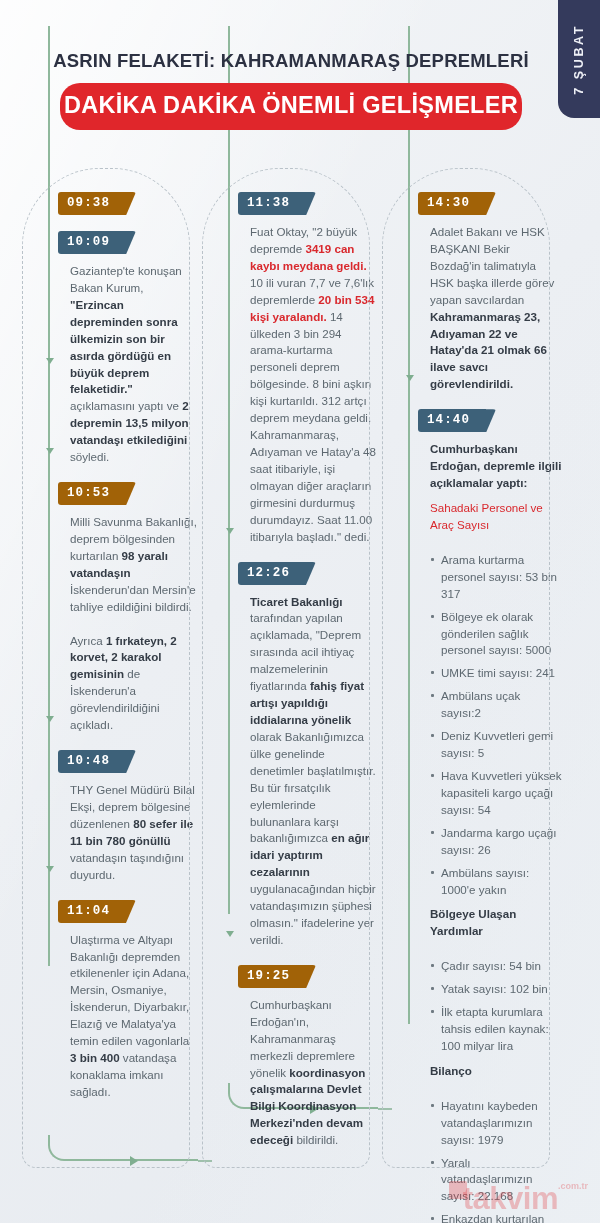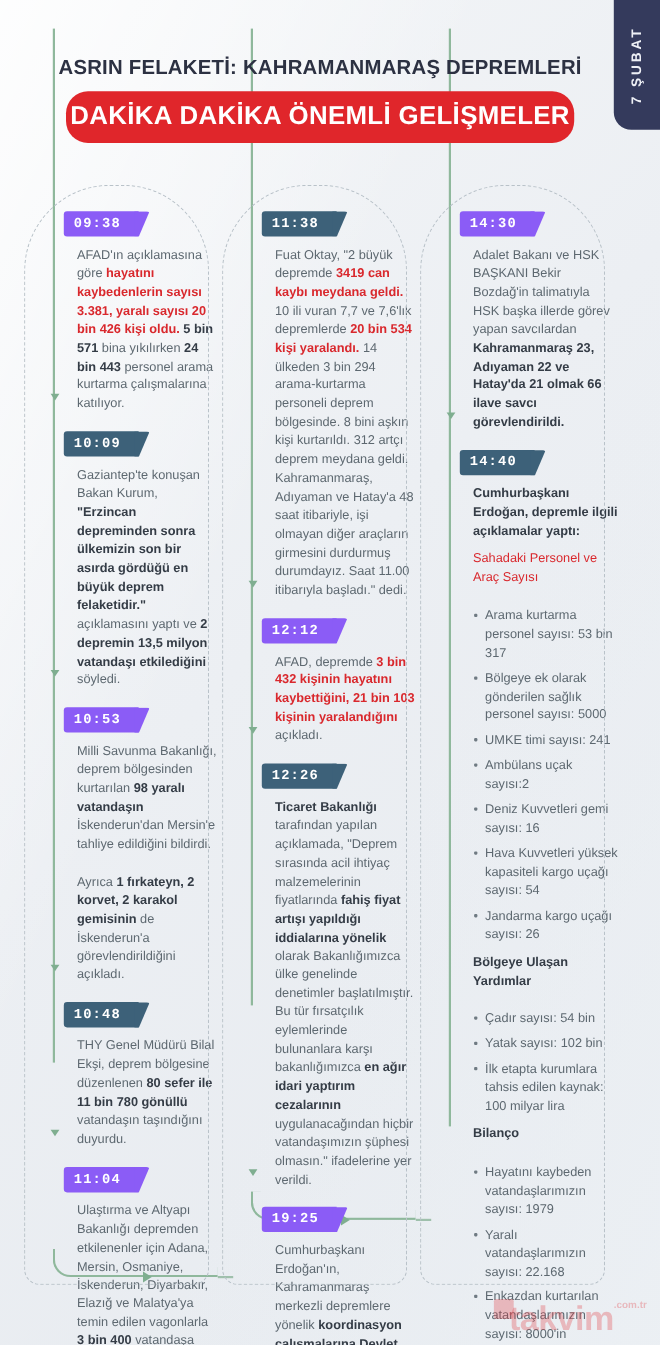--- a/index.html
+++ b/index.html
@@ -81,21 +81,21 @@
     font-size:12.5px; font-weight:700; letter-spacing:1.1px;
     padding:4px 16px 5px 9px; margin-left:-12px;
     font-family:"Liberation Mono", monospace;
     border-radius:3px 0 0 3px;
   }
   .badge::after{
     content:""; position:absolute; right:-10px; top:0; bottom:0; width:14px;
     background:inherit; clip-path:polygon(0 0,100% 0,30% 100%,0 100%);
     border-top-right-radius:3px;
   }
-  .badge.green{ background:#8b5cf6; }
+  .badge.green{ background:#a16207; }
   .badge.navy { background:#3d6179; }
 
   .body{ margin-top:9px; font-size:11.6px; line-height:1.46; color:#5d6870; }
   .body b{ color:#343c46; font-weight:700;}
   .body .red{ color:#d9282d; font-weight:700;}
   .body .redhead{ color:#d9282d; font-weight:400; display:block; margin:8px 0 5px;}
   .body .bhead{ color:#343c46; font-weight:700; display:block; margin:8px 0 5px;}
   .body ul{ list-style:none; margin:18px 0 4px;}
   .body li{ position:relative; padding-left:11px; margin-bottom:6px;}
   .body li::before{
@@ -144,42 +144,42 @@
 <div class="rail r2"></div>
 <div class="rail r3"></div>
 <div class="elbow e1"></div>
 <div class="elbow e2"></div>
 <div class="arrow-r a1"></div>
 <div class="arrow-r a2"></div>
 <div class="dash-seg d1"></div>
 <div class="dash-seg d2"></div>
 
 <div class="entries p1">
-    <div class="entry"><div class="badge green">09:38</div><div class="body">AFAD'ın açıklamasına göre <span class="red">hayatını kaybedenlerin sayısı 3.381, yaralı sayısı 20 bin 426 kişi oldu.</span> <b>5 bin 571</b> bina yıkılırken <b>24 bin 443</b> personel arama kurtarma çalışmalarına katılıyor.</div><div class="tick" style="top: 166px;"></div></div>
+    <div class="entry"><div class="badge green">09:38</div><div class="tick" style="top: 166px;"></div></div>
     <div class="entry"><div class="badge navy">10:09</div><div class="body">Gaziantep'te konuşan Bakan Kurum, <b>"Erzincan depreminden sonra ülkemizin son bir asırda gördüğü en büyük deprem felaketidir."</b> açıklamasını yaptı ve <b>2 depremin 13,5 milyon vatandaşı etkilediğini</b> söyledi.</div><div class="tick" style="top: 217px;"></div></div>
     <div class="entry"><div class="badge green">10:53</div><div class="body">Milli Savunma Bakanlığı, deprem bölgesinden kurtarılan <b>98 yaralı vatandaşın</b> İskenderun'dan Mersin'e tahliye edildiğini bildirdi.<br><br>Ayrıca <b>1 fırkateyn, 2 korvet, 2 karakol gemisinin</b> de İskenderun'a görevlendirildiğini açıkladı.</div><div class="tick" style="top: 234px;"></div></div>
     <div class="entry"><div class="badge navy">10:48</div><div class="body">THY Genel Müdürü Bilal Ekşi, deprem bölgesine düzenlenen <b>80 sefer ile 11 bin 780 gönüllü</b> vatandaşın taşındığını duyurdu.</div><div class="tick" style="top: 116px;"></div></div>
     <div class="entry"><div class="badge green">11:04</div><div class="body">Ulaştırma ve Altyapı Bakanlığı depremden etkilenenler için Adana, Mersin, Osmaniye, İskenderun, Diyarbakır, Elazığ ve Malatya'ya temin edilen vagonlarla <b>3 bin 400</b> vatandaşa konaklama imkanı sağladı.</div></div>
   </div>
 <div class="entries p2">
     <div class="entry"><div class="badge navy">11:38</div><div class="body">Fuat Oktay, "2 büyük depremde <span class="red">3419 can kaybı meydana geldi.</span> 10 ili vuran 7,7 ve 7,6'lık depremlerde <span class="red">20 bin 534 kişi yaralandı.</span> 14 ülkeden 3 bin 294 arama-kurtarma personeli deprem bölgesinde. 8 bini aşkın kişi kurtarıldı. 312 artçı deprem meydana geldi. Kahramanmaraş, Adıyaman ve Hatay'a 48 saat itibariyle, işi olmayan diğer araçların girmesini durdurmuş durumdayız. Saat 11.00 itibarıyla başladı." dedi.</div><div class="tick" style="top: 336px;"></div></div>
-    <div class="entry"><div class="badge green">12:12</div><div class="body">AFAD, depremde <span class="red">3 bin 432 kişinin hayatını kaybettiğini, 21 bin 103 kişinin yaralandığını</span> açıkladı.</div><div class="tick" style="top: 99px;"></div></div>
     <div class="entry"><div class="badge navy">12:26</div><div class="body"><b>Ticaret Bakanlığı</b> tarafından yapılan açıklamada, "Deprem sırasında acil ihtiyaç malzemelerinin fiyatlarında <b>fahiş fiyat artışı yapıldığı iddialarına yönelik</b> olarak Bakanlığımızca ülke genelinde denetimler başlatılmıştır. Bu tür fırsatçılık eylemlerinde bulunanlara karşı bakanlığımızca <b>en ağır idari yaptırım cezalarının</b> uygulanacağından hiçbir vatandaşımızın şüphesi olmasın." ifadelerine yer verildi.</div><div class="tick" style="top: 369px;"></div></div>
     <div class="entry"><div class="badge green">19:25</div><div class="body">Cumhurbaşkanı Erdoğan'ın, Kahramanmaraş merkezli depremlere yönelik <b>koordinasyon çalışmalarına Devlet Bilgi Koordinasyon Merkezi'nden devam edeceği</b> bildirildi.</div></div>
   </div>
 <div class="entries p3">
     <div class="entry"><div class="badge green">14:30</div><div class="body">Adalet Bakanı ve HSK BAŞKANI Bekir Bozdağ'in talimatıyla HSK başka illerde görev yapan savcılardan <b>Kahramanmaraş 23, Adıyaman 22 ve Hatay'da 21 olmak 66 ilave savcı görevlendirildi.</b></div><div class="tick" style="top: 183px;"></div></div>
     <div class="entry"><div class="badge navy">14:40</div><div class="body"><b>Cumhurbaşkanı Erdoğan, depremle ilgili açıklamalar yaptı:</b><span class="redhead">Sahadaki Personel ve Araç Sayısı</span><ul>
           <li>Arama kurtarma personel sayısı: 53 bin 317</li>
           <li>Bölgeye ek olarak gönderilen sağlık personel sayısı: 5000</li>
           <li>UMKE timi sayısı: 241</li>
           <li>Ambülans uçak sayısı:2</li>
-          <li>Deniz Kuvvetleri gemi sayısı: 16</li>
+          <li>Deniz Kuvvetleri gemi sayısı: 5</li>
           <li>Hava Kuvvetleri yüksek kapasiteli kargo uçağı sayısı: 54</li>
           <li>Jandarma kargo uçağı sayısı: 26</li>
+          <li>Ambülans sayısı: 1000'e yakın</li>
         </ul><span class="bhead">Bölgeye Ulaşan Yardımlar</span><ul>
           <li>Çadır sayısı: 54 bin</li>
           <li>Yatak sayısı: 102 bin</li>
           <li>İlk etapta kurumlara tahsis edilen kaynak: 100 milyar lira</li>
         </ul><span class="bhead">Bilanço</span><ul>
           <li>Hayatını kaybeden vatandaşlarımızın sayısı: 1979</li>
           <li>Yaralı vatandaşlarımızın sayısı: 22.168</li>
           <li>Enkazdan kurtarılan vatandaşlarımızın sayısı: 8000'in üzerinde</li>
         </ul></div></div>
   </div>

